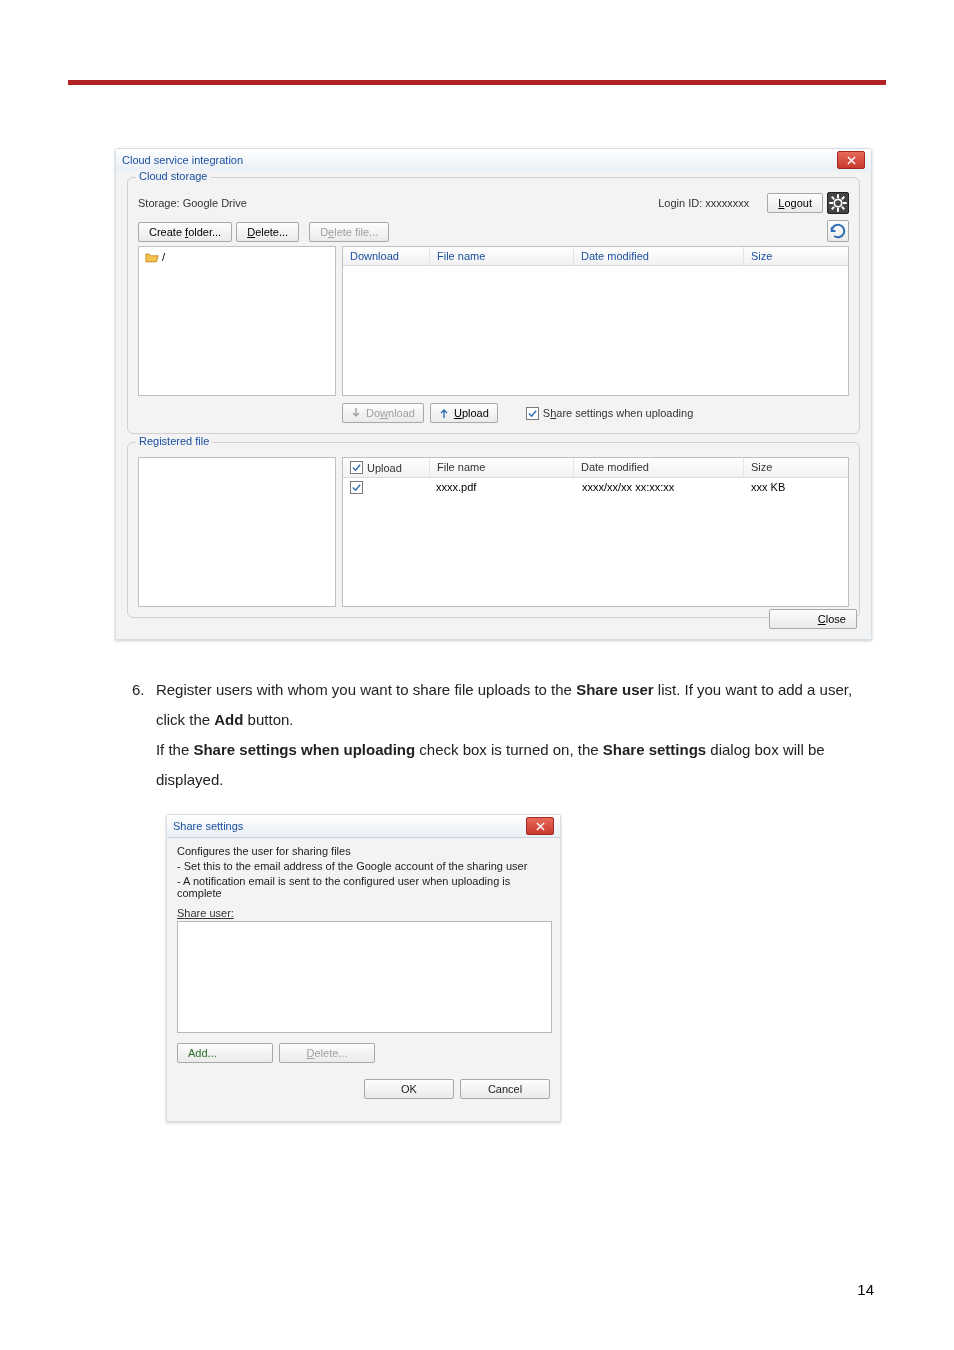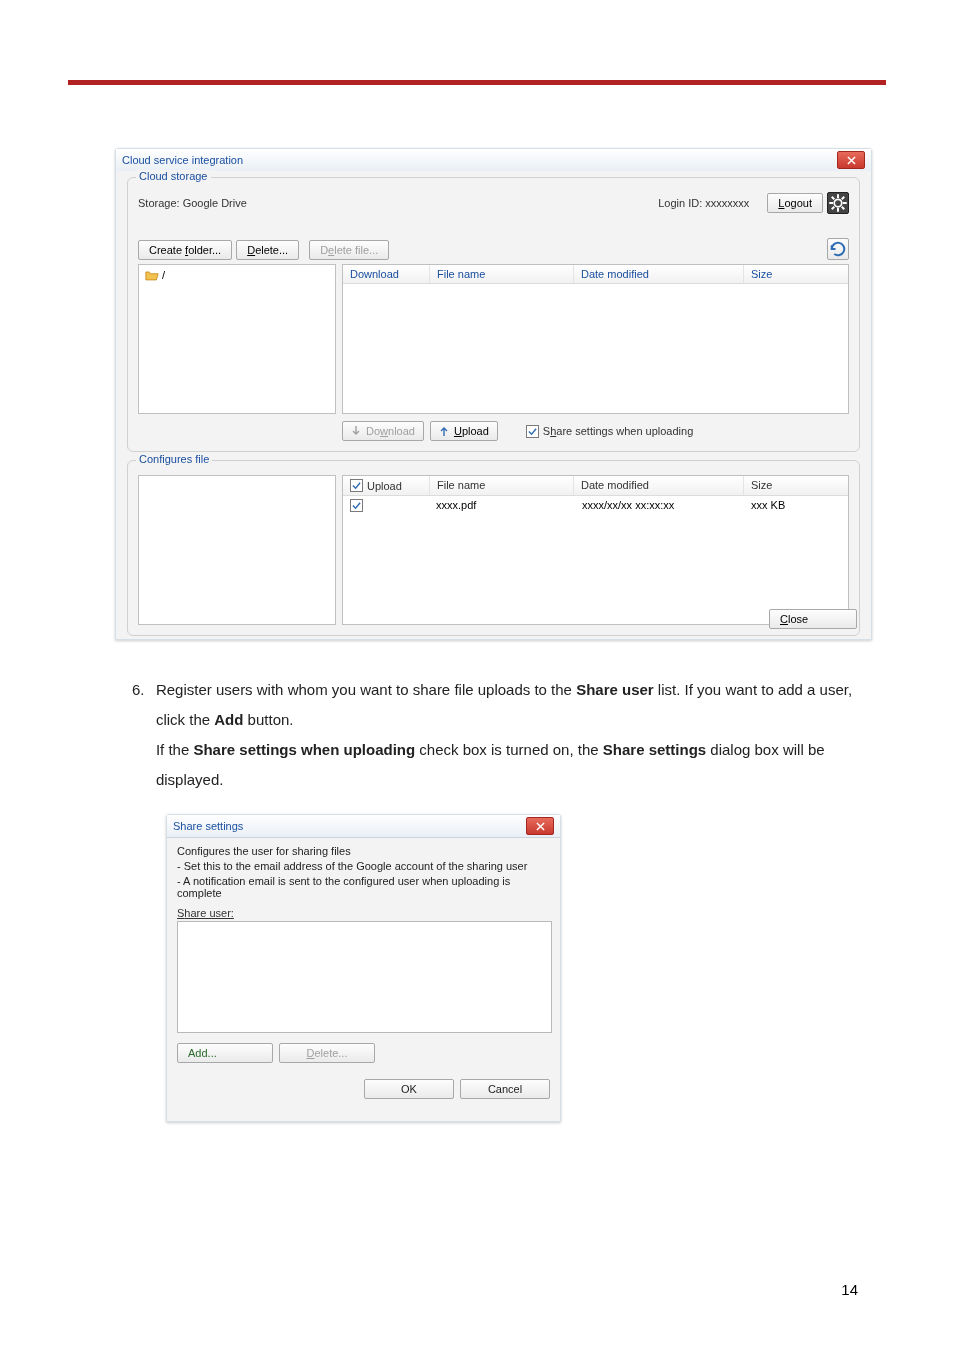--- a/index.html
+++ b/index.html
@@ -87,21 +87,21 @@
     color: #1a4fa0;
   }
 
   
   .gb-cloud {
     padding: 14px 10px 10px 10px;
   }
   .row1 {
     display: flex;
     align-items: center;
-    margin-bottom: 24px;
+    margin-bottom: 6px;
   }
   .storage-label {
     flex: 1;
     font-size: 11px;
     color: #333;
   }
   .login-id {
     font-size: 11px;
     color: #333;
     margin-right: 18px;
@@ -311,21 +311,21 @@
     justify-content: flex-end;
     gap: 6px;
     margin-top: 16px;
   }
   .share-footer .win-btn { width: 68px; text-align: center; }
 
   
   .page-number {
     position: absolute;
     bottom: 52px;
-    right: 96px;
+    right: 80px;
     font-size: 15px;
   }
 </style>
 </head>
 <body>
 
 <div class="page">
   <div class="red-bar"></div>
 
   <div class="main-dialog">
@@ -413,21 +413,21 @@
                 <svg viewBox="0 0 10 10">
                   <path d="M1 5 L4 8 L9 2" fill="none" stroke="#2f6db3" stroke-width="1.6"></path>
                 </svg>
               </span>
             <span><span>S</span><span class="underline">h</span><span>are settings when uploading</span></span>
           </label>
         </div>
       </div>
 
       <div class="groupbox gb-reg">
-        <div class="gb-label">Configures file</div>
+        <div class="gb-label">Registered file</div>
         <div class="reg-split">
           <div class="reg-left"></div>
           <div class="reg-list">
             <div class="reg-header">
               <div class="col-up">
                 <span class="checkbox-ind">
                     <svg viewBox="0 0 10 10">
                       <path d="M1 5 L4 8 L9 2" fill="none" stroke="#2f6db3" stroke-width="1.6"></path>
                     </svg>
                   </span><span>Upload</span>
@@ -444,21 +444,21 @@
                   </span></div>
               <div class="col-name">xxxx.pdf</div>
               <div class="col-date">xxxx/xx/xx xx:xx:xx</div>
               <div class="col-size">xxx KB</div>
             </div>
           </div>
         </div>
       </div>
 
       <div class="close-row">
-        <div class="win-btn" style="width:66px;text-align:left;"><span class="underline">C</span><span>lose</span></div>
+        <div class="win-btn" style="width:66px;text-align:right;"><span class="underline">C</span><span>lose</span></div>
       </div>
     </div>
   </div>
 
   <div class="body-text">
     <div style="display:flex;">
       <div style="width:28px;">6.</div>
       <div>
         <div>
           <span>Register users with whom you want to share file uploads to the </span><b>Share user</b><span> list. If you want to add a user, click the </span><b>Add</b><span> button.</span>

